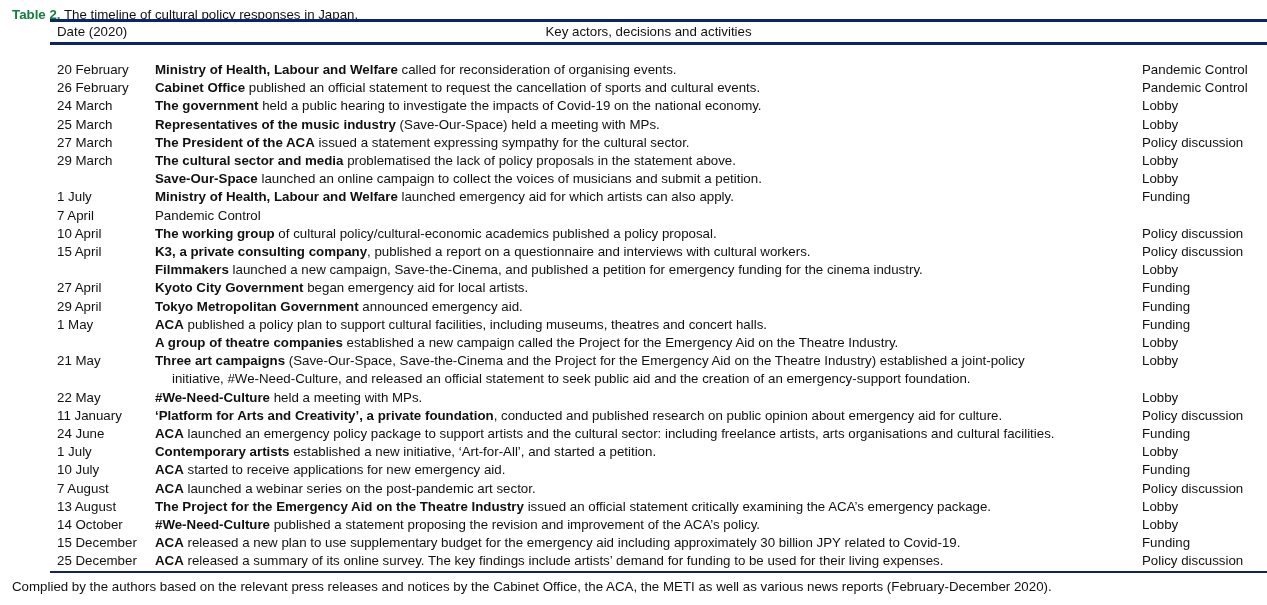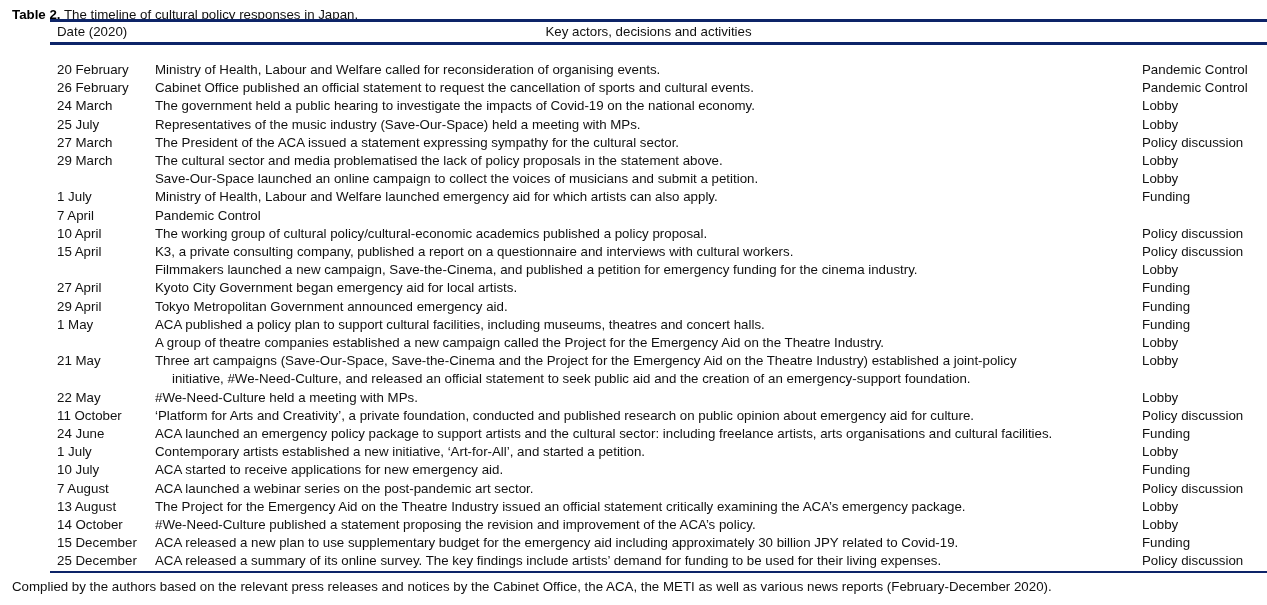--- a/index.html
+++ b/index.html
@@ -6,41 +6,41 @@
   body {
     width: 1267px; height: 605px; overflow: hidden;
     font-family: "Liberation Sans", sans-serif;
     color: #111111;
     position: relative;
   }
   .caption {
     position: absolute; left: 12px; top: 6px;
     font-size: 13.3px; line-height: 18px; white-space: nowrap;
   }
-  .caption .label { color: #000000; font-weight: bold; margin-top: 48px; }
+  .caption .label { color: #15803d; font-weight: bold; margin-top: 48px; }
   .table-wrap {
     position: absolute; left: 12px; top: 19px; width: 1242px; margin-left: 38px;
   }
   .rule { height: 3px; background: #0d2468; }
   .rule.bottom { height: 2px; }
   .header {
     display: flex; height: 20px; align-items: center;
     font-size: 13.3px; line-height: 20px;
   }
   .header .col-date { width: 105px; padding-left: 7px; box-sizing: border-box; }
   .header .col-actors { flex: 1; text-align: center; padding-right: 150px; }
   .body-rows { padding-top: 16px; }
   .row {
     display: flex; font-size: 13.3px; line-height: 18.2px;
   }
   .row .c-date { width: 105px; padding-left: 7px; box-sizing: border-box; white-space: nowrap; }
   .row .c-text { width: 987px; padding-right: 4px; box-sizing: border-box; }
   .row .c-text .cont { display: block; padding-left: 17px; }
   .row .c-cat { flex: 1; white-space: nowrap; }
-  .row b { font-weight: normal; }
+  .row b { font-weight: bold; }
   .note {
     position: absolute; left: 12px; top: 578px;
     font-size: 13.3px; line-height: 18px; white-space: nowrap;
   }
 </style>
 </head>
 <body>
 
 <div class="caption">
   <span class="label">Table 2.</span><span> The timeline of cultural policy responses in Japan.</span>
@@ -63,21 +63,21 @@
         <div class="c-date">26 February</div>
         <div class="c-text"><b>Cabinet Office</b><span> published an official statement to request the cancellation of sports and cultural events.</span></div>
         <div class="c-cat">Pandemic Control</div>
       </div>
       <div class="row">
         <div class="c-date">24 March</div>
         <div class="c-text"><b>The government</b><span> held a public hearing to investigate the impacts of Covid-19 on the national economy.</span></div>
         <div class="c-cat">Lobby</div>
       </div>
       <div class="row">
-        <div class="c-date">25 July</div>
+        <div class="c-date">25 March</div>
         <div class="c-text"><b>Representatives of the music industry</b><span> (Save-Our-Space) held a meeting with MPs.</span></div>
         <div class="c-cat">Lobby</div>
       </div>
       <div class="row">
         <div class="c-date">27 March</div>
         <div class="c-text"><b>The President of the ACA</b><span> issued a statement expressing sympathy for the cultural sector.</span></div>
         <div class="c-cat">Policy discussion</div>
       </div>
       <div class="row">
         <div class="c-date">29 March</div>
@@ -137,21 +137,21 @@
         <div class="c-date">21 May</div>
         <div class="c-text"><b>Three art campaigns</b><span> (Save-Our-Space, Save-the-Cinema and the Project for the Emergency Aid on the Theatre Industry) established a joint-policy</span><span class="cont">initiative, #We-Need-Culture, and released an official statement to seek public aid and the creation of an emergency-support foundation.</span></div>
         <div class="c-cat">Lobby</div>
       </div>
       <div class="row">
         <div class="c-date">22 May</div>
         <div class="c-text"><b>#We-Need-Culture</b><span> held a meeting with MPs.</span></div>
         <div class="c-cat">Lobby</div>
       </div>
       <div class="row">
-        <div class="c-date">11 October</div>
+        <div class="c-date">11 January</div>
         <div class="c-text"><b>‘Platform for Arts and Creativity’, a private foundation</b><span>, conducted and published research on public opinion about emergency aid for culture.</span></div>
         <div class="c-cat">Policy discussion</div>
       </div>
       <div class="row">
         <div class="c-date">24 June</div>
         <div class="c-text"><b>ACA</b><span> launched an emergency policy package to support artists and the cultural sector: including freelance artists, arts organisations and cultural facilities.</span></div>
         <div class="c-cat">Funding</div>
       </div>
       <div class="row">
         <div class="c-date">1 July</div>

